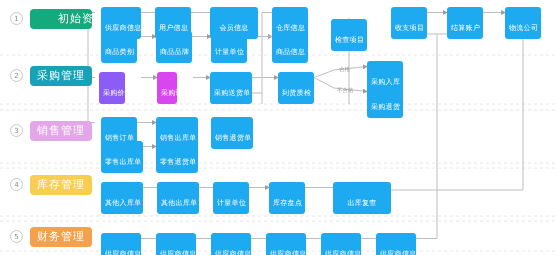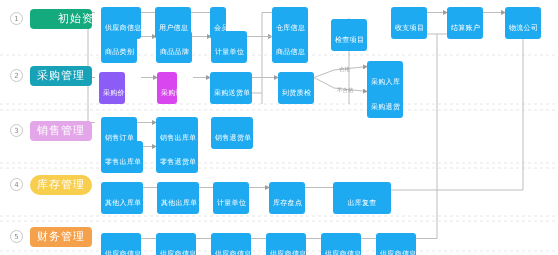--- a/index.html
+++ b/index.html
@@ -147,28 +147,28 @@
   </svg>
 
   <div>
       <div class="idx" style="left: 10px; top: 12px;">1</div>
       <div class="cat" style="left: 30px; top: 9px; background: rgb(21, 169, 126); padding-left: 28px;">初始资料</div>
       <div class="idx" style="left: 10px; top: 69px;">2</div>
       <div class="cat" style="left: 30px; top: 66px; background: rgb(23, 162, 184);">采购管理</div>
       <div class="idx" style="left: 10px; top: 124px;">3</div>
       <div class="cat" style="left: 30px; top: 121px; background: rgb(227, 166, 232);">销售管理</div>
       <div class="idx" style="left: 10px; top: 178px;">4</div>
-      <div class="cat" style="left: 30px; top: 175px; background: rgb(247, 206, 78); border-radius: 10px;">库存管理</div>
+      <div class="cat" style="left: 30px; top: 175px; background: rgb(247, 206, 78);">库存管理</div>
       <div class="idx" style="left: 10px; top: 230px;">5</div>
       <div class="cat" style="left: 30px; top: 227px; background: rgb(245, 160, 74);">财务管理</div>
     </div>
   <div>
       <div class="node" style="left: 101px; top: 7px; width: 40px; background: rgb(30, 170, 241);">供应商信息</div>
       <div class="node" style="left: 155px; top: 7px; width: 36px; background: rgb(30, 170, 241);">用户信息</div>
-      <div class="node" style="left: 210px; top: 7px; width: 16px; background: rgb(30, 170, 241);">会员信息</div>
+      <div class="node" style="left: 210px; top: 7px; width: 48px; background: rgb(30, 170, 241);">会员信息</div>
       <div class="node" style="left: 272px; top: 7px; width: 36px; background: rgb(30, 170, 241);">仓库信息</div>
       <div class="node" style="left: 331px; top: 19px; width: 36px; background: rgb(30, 170, 241);">检查项目</div>
       <div class="node" style="left: 391px; top: 7px; width: 36px; background: rgb(30, 170, 241);">收支项目</div>
       <div class="node" style="left: 447px; top: 7px; width: 36px; background: rgb(30, 170, 241);">结算账户</div>
       <div class="node" style="left: 505px; top: 7px; width: 36px; background: rgb(30, 170, 241);">物流公司</div>
       <div class="node" style="left: 101px; top: 31px; width: 36px; background: rgb(30, 170, 241);">商品类别</div>
       <div class="node" style="left: 156px; top: 31px; width: 36px; background: rgb(30, 170, 241);">商品品牌</div>
       <div class="node" style="left: 211px; top: 31px; width: 36px; background: rgb(30, 170, 241);">计量单位</div>
       <div class="node" style="left: 272px; top: 31px; width: 36px; background: rgb(30, 170, 241);">商品信息</div>
       <div class="node" style="left: 99px; top: 72px; width: 26px; background: #8b5cf6;">采购价调整</div>

